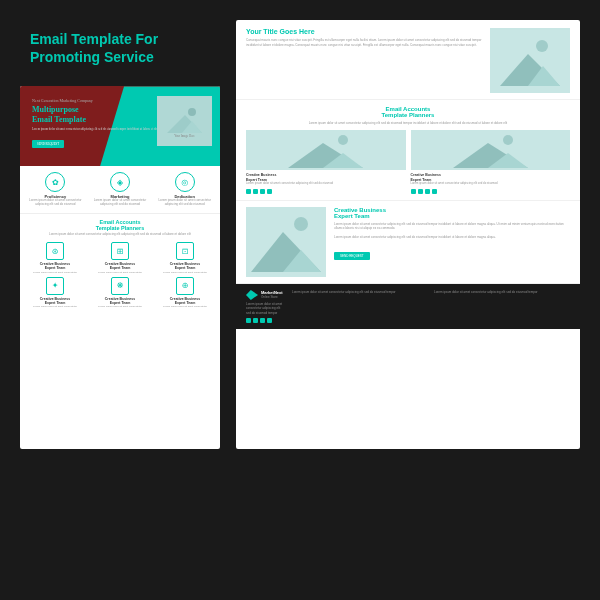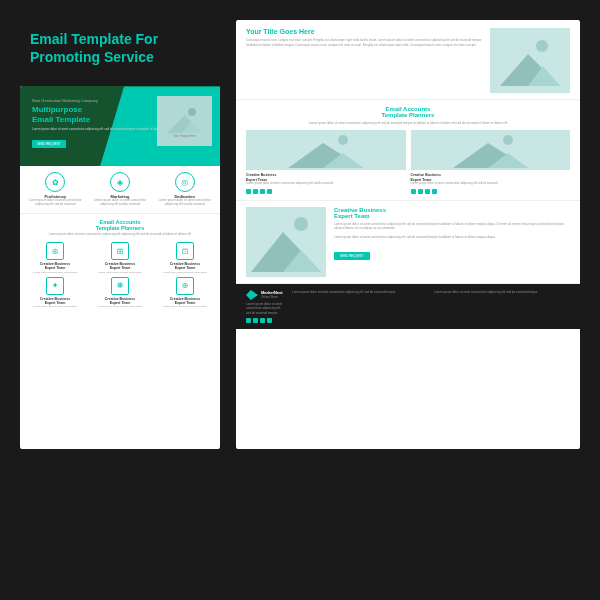--- a/index.html
+++ b/index.html
@@ -47,25 +47,26 @@
 
     .email-preview {
       background: #ffffff;
       flex: 1;
       overflow: hidden;
       border-radius: 2px;
     }
 
     
     .ep-header {
-      background: #14532d;
+      background: #7f1d1d;
       padding: 8px;
       position: relative;
       overflow: hidden;
       min-height: 80px;
+      font-family: Liberation Serif, serif;
     }
 
     .ep-header-diagonal {
       position: absolute;
       right: 0; top: 0;
       width: 60%;
       height: 100%;
       background: #00c9b1;
       clip-path: polygon(20% 0%, 100% 0%, 100% 100%, 0% 100%);
     }

